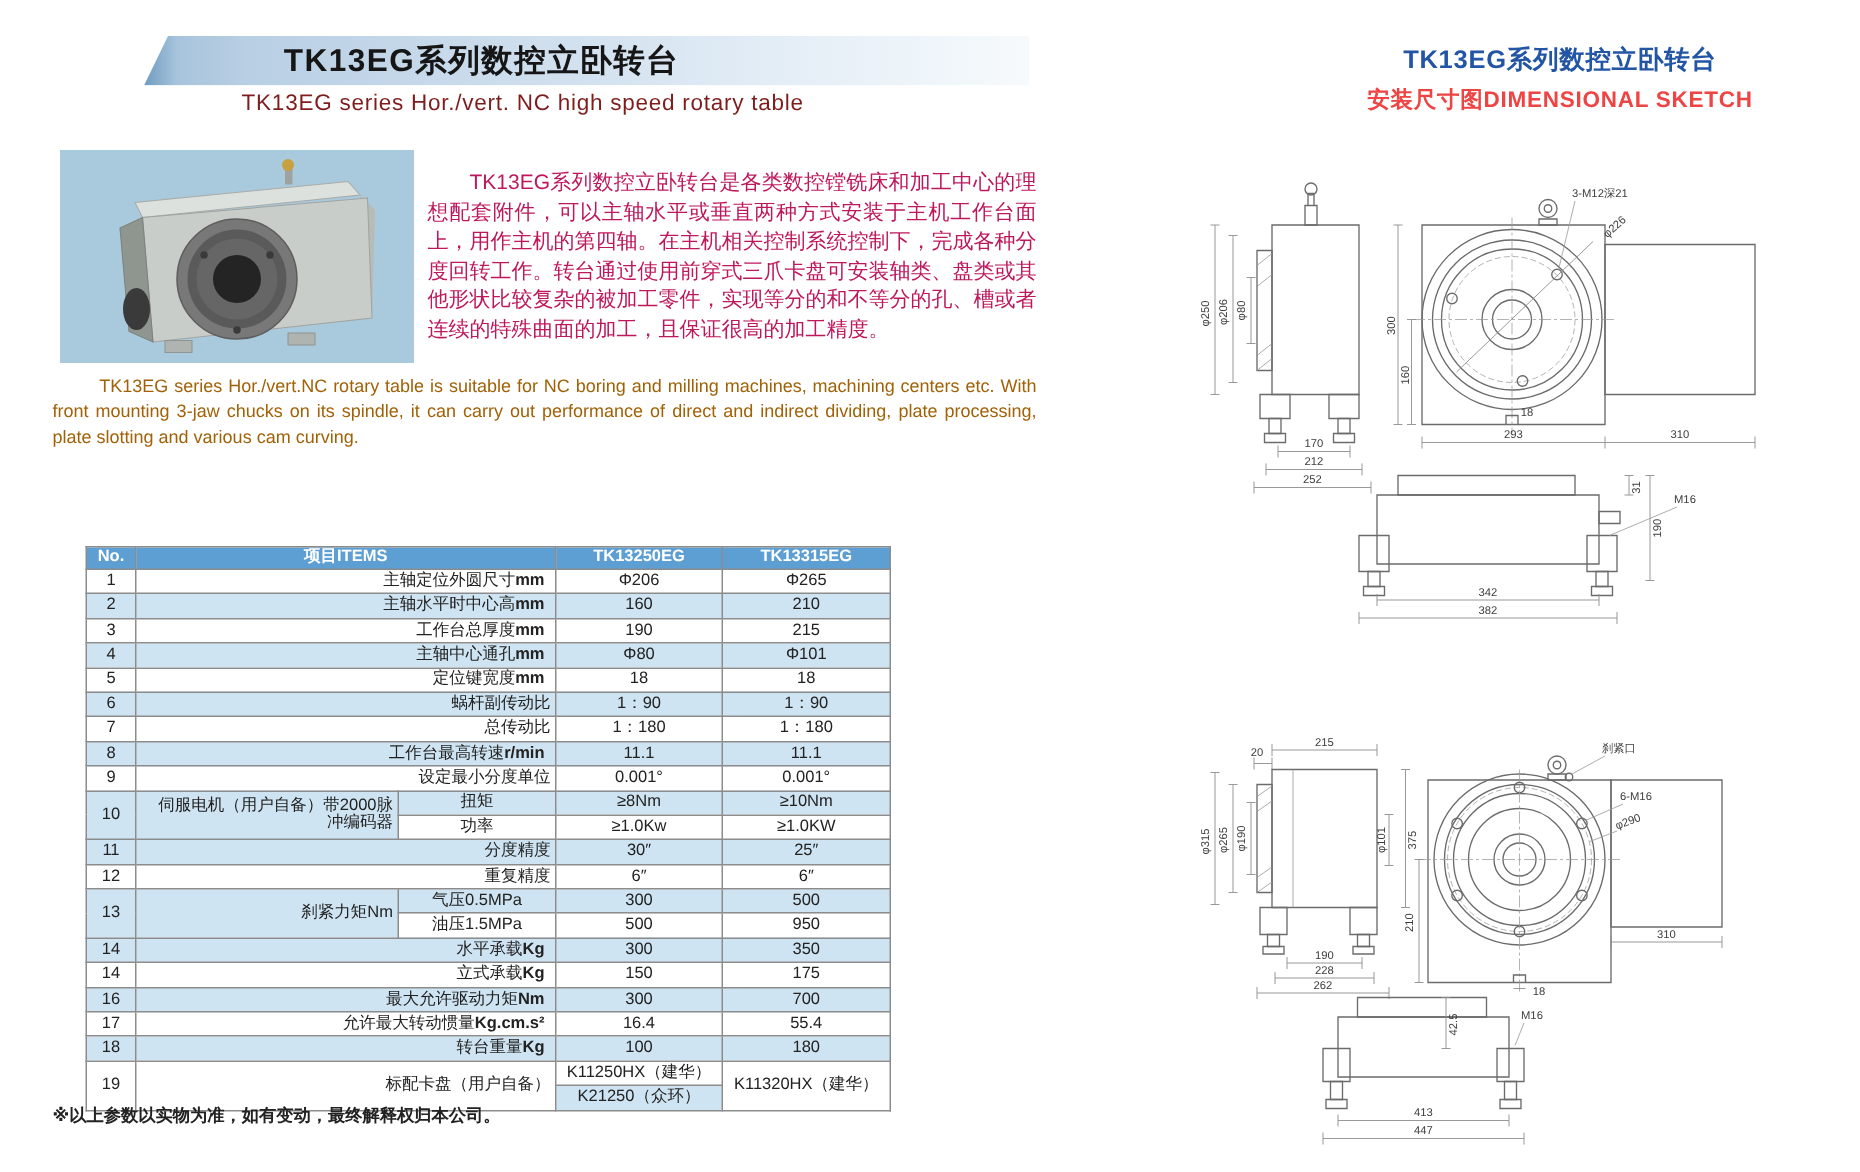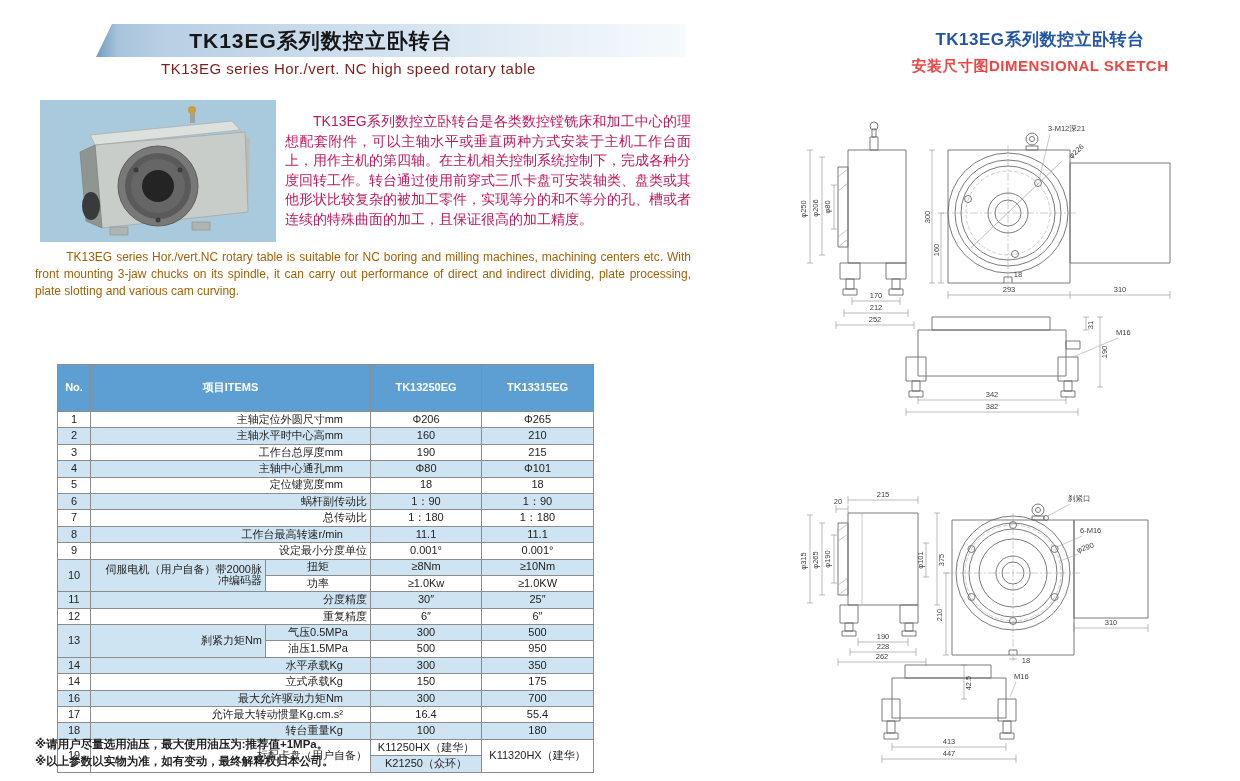--- a/index.html
+++ b/index.html
@@ -38,30 +38,30 @@
   }
   
   #spec-table{
     left:57px;top:364px;width:536px;
     border-collapse:collapse;table-layout:fixed;
     font-size:11px;color:#222;
     border:1px solid #6e6e6e;
   }
   #spec-table th{
     background:#5d9fd3;color:#ffffff;font-weight:bold;
-    border:1px solid #8c8c8c;height:14px;padding:16px 2px;
+    border:1px solid #8c8c8c;height:14px;padding:0 2px;
     font-size:11px;line-height:1.05;
   }
   #spec-table td{
     border:1px solid #8c8c8c;height:15.4px;padding:0 3px;
     text-align:center;line-height:1.05;background:#ffffff;
   }
   #spec-table tr.shade td{background:#cfe4f2;}
   #spec-table td.item{text-align:right;padding-left:13px;}
-  #spec-table td .unit{float:right;margin-right:24px;font-weight:normal;}
+  #spec-table td .unit{float:right;margin-right:4px;font-weight:bold;}
   .footnotes{
     left:35px;top:736px;width:500px;
     font-size:11.5px;line-height:17px;color:#222;font-weight:600;
   }
   
   .r-title{
     left:840px;top:28px;width:400px;margin:0;text-align:center;
     font-size:17px;font-weight:bold;color:#2355a5;letter-spacing:0.5px;
   }
   .r-subtitle{
@@ -254,21 +254,20 @@
         <td>K11250HX（建华）</td>
         <td rowspan="2">K11320HX（建华）</td>
       </tr>
       <tr class="shade">
         <td>K21250（众环）</td>
       </tr>
     </tbody>
   </table>
 
 <div class="abs footnotes">
-  <div>※请用户尽量选用油压，最大使用油压为:推荐值+1MPa。</div>
   <div>※以上参数以实物为准，如有变动，最终解释权归本公司。</div>
 </div>
 
 <h2 class="abs r-title">TK13EG系列数控立卧转台</h2>
 <h3 class="abs r-subtitle">安装尺寸图DIMENSIONAL SKETCH</h3>
 
 <svg class="abs sketch" width="460" height="686" viewBox="0 0 460 686">
 
   <g>
     <path class="ln" d="M68 55 h58 v113 h-58 z"></path>

